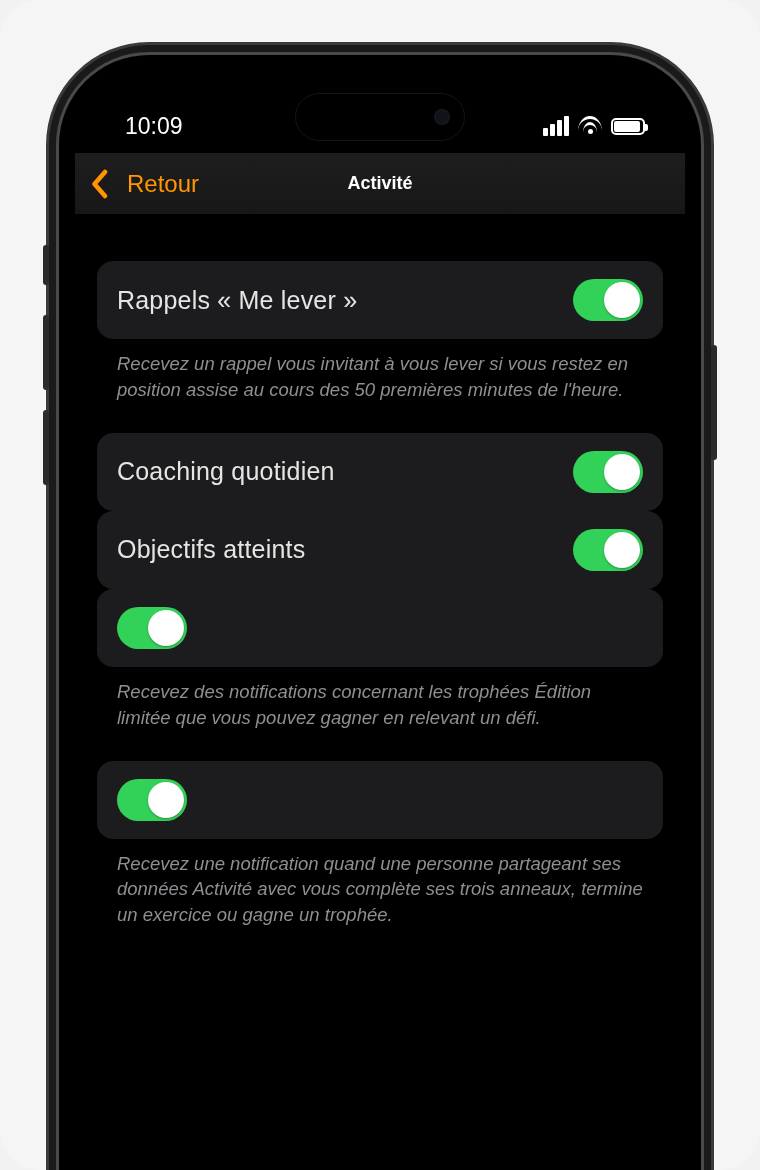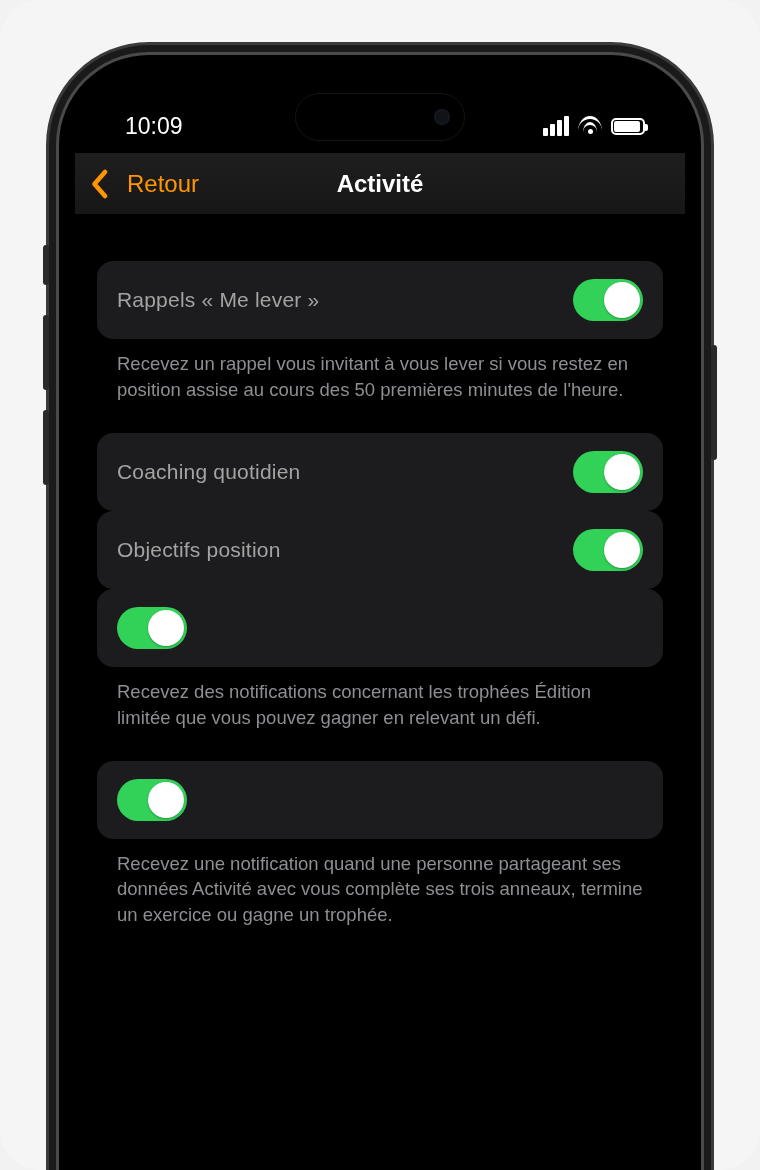--- a/index.html
+++ b/index.html
@@ -92,45 +92,46 @@
     border-bottom:1px solid #000;
   }
   .back {
     display:flex; align-items:center; gap:18px;
     color:#ff9500; font-size:24px;
     padding-left:14px;
   }
   .back svg { width:20px; height:30px; }
   .nav-title {
     position:absolute; left:0; right:0; text-align:center;
-    font-size:24px; font-weight:600; color:#fff;
+    font-size:18px; font-weight:600; color:#fff;
     pointer-events:none;
   }
   .content {
     padding: 46px 22px 0 22px;
   }
   .row {
     background:#1c1c1e;
     border-radius:16px;
     padding:18px 20px;
     display:flex; align-items:center; justify-content:space-between;
   }
-  .row-label { font-size:21px; color:#a3a3a3; font-weight:400; letter-spacing:0.2px;}
+  .row-label { font-size:25px; color:#e5e5e5; font-weight:400; letter-spacing:0.2px;}
   .toggle {
     width:70px; height:42px; border-radius:21px; background:#32d158;
     position:relative; flex-shrink:0;
   }
   .toggle::after {
     content:""; position:absolute; right:3px; top:3px;
     width:36px; height:36px; border-radius:50%; background:#fff;
     box-shadow:0 1px 2px rgba(0,0,0,0.3);
   }
   .desc {
     font-size:18.5px; line-height:1.4; color:#8e8e93;
     padding:12px 20px 30px 20px;
+    font-style:italic;
   }
 </style>
 </head>
 <body>
 
 <div class="canvas">
   <div class="phone">
     <div class="side-btn l1"></div>
     <div class="side-btn l2"></div>
     <div class="side-btn l3"></div>
@@ -175,21 +176,21 @@
           <div class="toggle"></div>
         </div>
         <div class="desc">Recevez un rappel vous invitant à vous lever si vous restez en position assise au cours des 50 premières minutes de l'heure.</div>
 
         <div class="row">
           <div class="row-label">Coaching quotidien</div>
           <div class="toggle"></div>
         </div>
 
         <div class="row">
-          <div class="row-label">Objectifs position</div>
+          <div class="row-label">Objectifs atteints</div>
           <div class="toggle"></div>
         </div>
 
         <div class="row">
           <div class="toggle"></div>
         </div>
         <div class="desc">Recevez des notifications concernant les trophées Édition limitée que vous pouvez gagner en relevant un défi.</div>
 
         <div class="row">
           <div class="toggle"></div>

